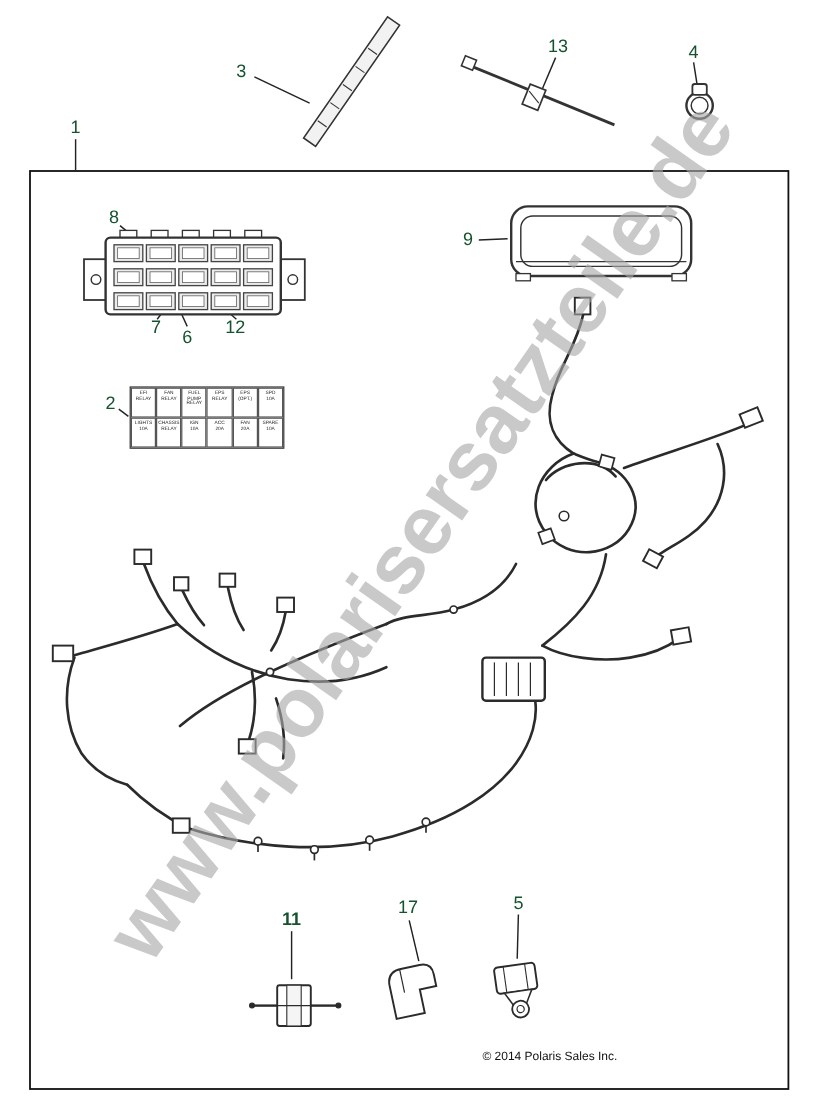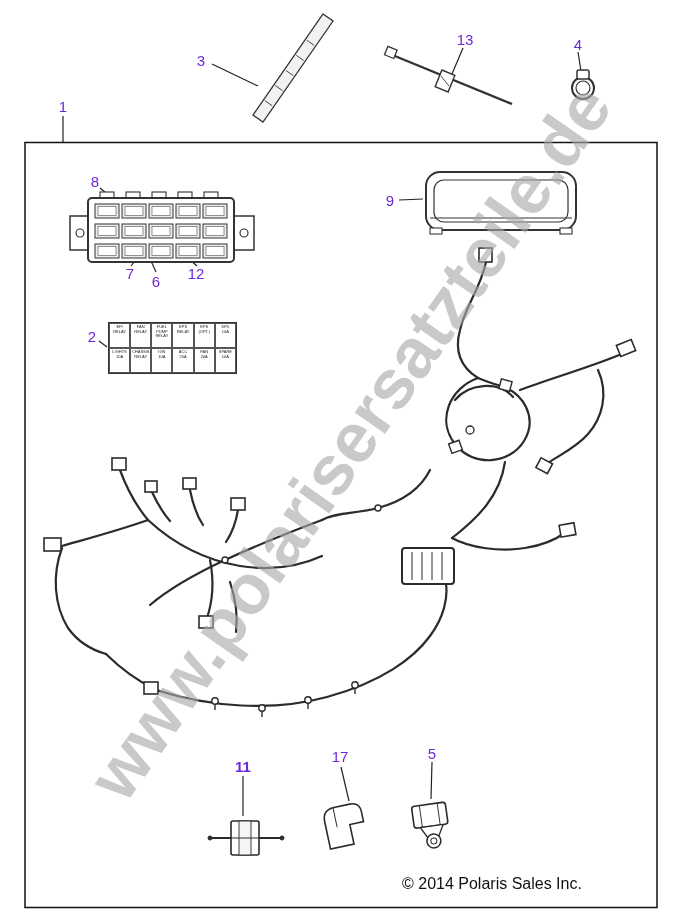--- a/index.html
+++ b/index.html
@@ -9,21 +9,21 @@
     height: 919px;
     background: #ffffff;
     font-family: "Liberation Sans", sans-serif;
     overflow: hidden;
   }
   svg.art { position: absolute; left: 0; top: 0; z-index: 5; }
   .callout {
     position: absolute;
     transform: translate(-50%, -50%);
     font-size: 15px;
-    color: #6d28d9;
+    color: #14532d;
     z-index: 12;
     line-height: 1;
   }
   .fuse-label {
     position: absolute;
     left: 108px; top: 322px;
     width: 129px; height: 52px;
     border: 1px solid #333;
     display: grid;
     grid-template-columns: repeat(6, 1fr);
@@ -39,21 +39,21 @@
     text-align: center;
     color: #222;
     white-space: pre-line;
     overflow: hidden;
     padding-top: 1px;
     box-sizing: border-box;
   }
   .copyright {
     position: absolute;
     left: 402px; top: 875px;
-    font-size: 16px;
+    font-size: 10px;
     color: #111;
     z-index: 12;
   }
   .watermark {
     position: absolute;
     left: 350px; top: 442px;
     transform: translate(-50%, -50%) rotate(-55deg);
     font-size: 70px;
     font-weight: bold;
     white-space: nowrap;

